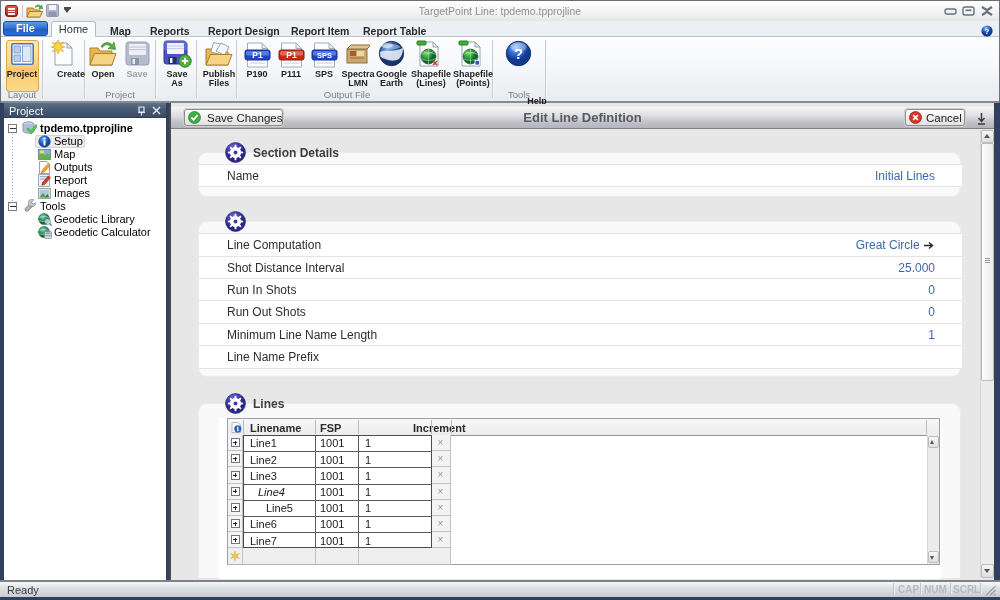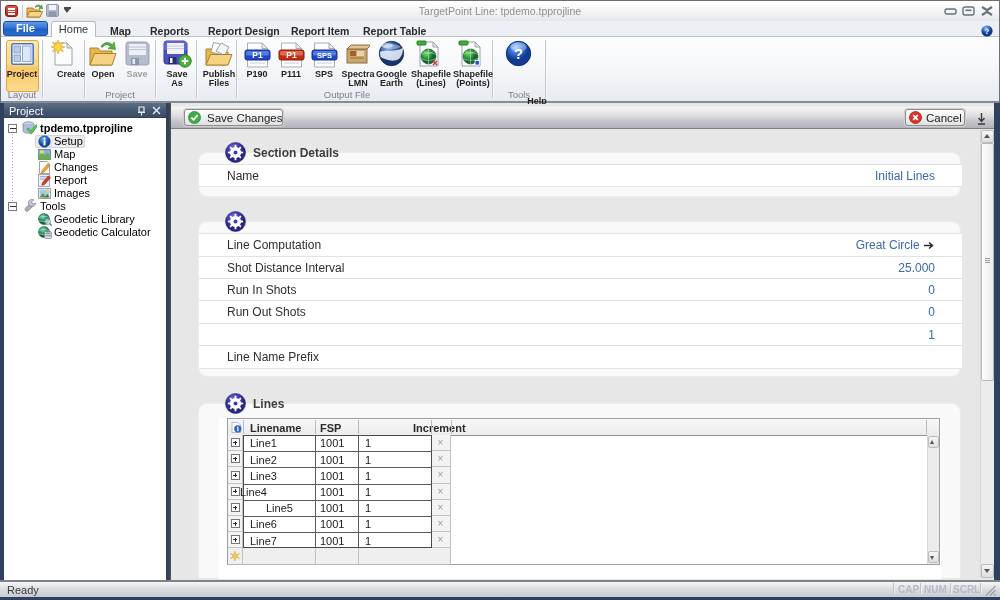--- a/index.html
+++ b/index.html
@@ -334,21 +334,21 @@
       <rect x="0.5" y="1.5" width="12" height="10" fill="#7db2e0" stroke="#5a7a9a" stroke-width="0.8"></rect>
       <path d="M0.5 8 L4 4 L7 7.5 L9.5 5 L12.5 8 L12.5 11.5 L0.5 11.5 Z" fill="#6cae4c"></path>
       <rect x="2" y="2.5" width="4" height="3" fill="#e8d77a"></rect>
     </svg>
     <div class="abs treetxt txt" style="left:50px;top:30px;">Map</div>
 
     <svg class="abs" style="left:34px;top:43px" width="13" height="13" viewBox="0 0 13 13">
       <path d="M1.5 0.5 L9 0.5 L11.5 3 L11.5 12.5 L1.5 12.5 Z" fill="#fff" stroke="#8a8a8a" stroke-width="0.8"></path>
       <path d="M4 9.5 L10 2.5 L12 4.5 L6 11.2 L3.4 12 Z" fill="#f0a830" stroke="#b87818" stroke-width="0.6"></path>
     </svg>
-    <div class="abs treetxt txt" style="left:50px;top:43px;">Changes</div>
+    <div class="abs treetxt txt" style="left:50px;top:43px;">Outputs</div>
 
     <svg class="abs" style="left:34px;top:56px" width="13" height="13" viewBox="0 0 13 13">
       <rect x="0.5" y="0.5" width="11" height="12" fill="#eef2f8" stroke="#8a96aa" stroke-width="0.8"></rect>
       <rect x="2" y="2" width="8" height="1.2" fill="#9ab0d0"></rect>
         <rect x="2" y="4.5" width="8" height="1.2" fill="#9ab0d0"></rect>
       <path d="M4.5 8.5 L10.5 1.8 L12.5 3.8 L6.5 10.5 L3.8 11.3 Z" fill="#d83a28" stroke="#9a2315" stroke-width="0.6"></path>
     </svg>
     <div class="abs treetxt txt" style="left:50px;top:56px;">Report</div>
 
     <svg class="abs" style="left:34px;top:69px" width="13" height="13" viewBox="0 0 13 13">
@@ -405,20 +405,21 @@
 
 <div id="cpanel" class="abs">
   <div id="chdr" class="abs"></div>
 
   <div class="abs hbtn" style="left:13px;width:99px;"></div>
   <svg class="abs" style="left:17px;top:7px" width="13" height="13" viewBox="0 0 13 13">
     <circle cx="6.5" cy="6.5" r="6" fill="#3fae49" stroke="#2e8637" stroke-width="0.8"></circle>
     <path d="M3.4 6.6 L5.6 8.8 L9.6 4.2" fill="none" stroke="#fff" stroke-width="1.8"></path>
   </svg>
   <div class="abs hbtn-txt txt" style="left:36px;top:8px;">Save Changes</div>
+  <div class="abs txt" style="left:0;width:823px;top:6px;text-align:center;font-size:13px;font-weight:bold;color:#565b62;">Edit Line Definition</div>
 
   <div class="abs hbtn" style="left:734px;width:60px;"></div>
   <svg class="abs" style="left:738px;top:7px" width="13" height="13" viewBox="0 0 13 13">
     <circle cx="6.5" cy="6.5" r="6" fill="#d8362a" stroke="#a82015" stroke-width="0.8"></circle>
     <path d="M4.2 4.2 L8.8 8.8 M8.8 4.2 L4.2 8.8" fill="none" stroke="#fff" stroke-width="1.7"></path>
   </svg>
   <div class="abs hbtn-txt txt" style="left:755px;top:8px;text-align:right;">Cancel</div>
   <svg class="abs" style="left:805px;top:8px" width="11" height="14" viewBox="0 0 11 14">
     <path d="M5.5 1 L5.5 8.5 M2.5 6 L5.5 9.5 L8.5 6 M2 12 L9 12" fill="none" stroke="#3a3a3a" stroke-width="1.4"></path>
   </svg>
@@ -477,20 +478,21 @@
       <div class="abs rlbl txt" style="top:12.2px;height:22px;line-height:22px;">Line Computation</div>
       <div class="abs rval txt" style="top:12.2px;height:22px;line-height:22px;">Great Circle <svg width="12" height="9" viewBox="0 0 12 9" style="vertical-align:-1px">
             <path d="M1 4.5 L9 4.5 M6 1.5 L9.5 4.5 L6 7.5" fill="none" stroke="#2a2a2a" stroke-width="1.5"></path>
           </svg></div>
       <div class="abs rlbl txt" style="top:34.6px;height:22px;line-height:22px;">Shot Distance Interval</div>
       <div class="abs rval txt" style="top:34.6px;height:22px;line-height:22px;">25.000</div>
       <div class="abs rlbl txt" style="top:57px;height:22px;line-height:22px;">Run In Shots</div>
       <div class="abs rval txt" style="top:57px;height:22px;line-height:22px;">0</div>
       <div class="abs rlbl txt" style="top:79.4px;height:22px;line-height:22px;">Run Out Shots</div>
       <div class="abs rval txt" style="top:79.4px;height:22px;line-height:22px;">0</div>
+      <div class="abs rlbl txt" style="top:101.8px;height:22px;line-height:22px;">Minimum Line Name Length</div>
       <div class="abs rval txt" style="top:101.8px;height:22px;line-height:22px;">1</div>
       <div class="abs rlbl txt" style="top:124.2px;height:22px;line-height:22px;">Line Name Prefix</div>
     </div>
 
     <div class="section abs" style="top:273px;height:175px;border-radius:9px 9px 0 0;border-bottom:none;">
       <svg class="abs" style="left:26px;top:-11px" width="21" height="21" viewBox="0 0 21 21">
         <defs>
             <radialGradient id="gr3" cx="0.4" cy="0.28">
               <stop offset="0" stop-color="#7a74dc"></stop>
               <stop offset="0.55" stop-color="#4540b0"></stop>
@@ -551,21 +553,21 @@
             </div>
 <div class="abs ctxt txt" style="left:22px;top:50.8px;">Line3</div>
 <div class="abs ctxt txt" style="left:92px;top:50.8px;">1001</div>
 <div class="abs ctxt txt" style="left:137px;top:50.8px;">1</div>
 <div class="abs" style="left:203px;top:48.4px;width:20px;height:16.2px;background:#f3f3f3;border-right:1px solid #c2c2c2;border-bottom:1px solid #c2c2c2;box-sizing:border-box;text-align:center;font-size:10px;line-height:15px;color:#999;">×</div>
 <div class="abs" style="left:0;top:64.6px;width:15px;height:16.2px;background:#f3f3f3;border-right:1px solid #c2c2c2;border-bottom:1px solid #c2c2c2;box-sizing:border-box;"></div>
 <div class="abs" style="left:2.5px;top:67.8px;width:9px;height:9px;border:1px solid #777;background:#fff;box-sizing:border-box;">
               <div class="abs" style="left:1.5px;top:3px;width:4px;height:1px;background:#222;"></div>
               <div class="abs" style="left:3px;top:1.5px;width:1px;height:4px;background:#222;"></div>
             </div>
-<div class="abs ctxt txt" style="left:12px;top:67.0px;">Line4</div>
+<div class="abs ctxt txt" style="left:30px;top:67.0px;font-style:italic;">Line4</div>
 <div class="abs ctxt txt" style="left:92px;top:67.0px;">1001</div>
 <div class="abs ctxt txt" style="left:137px;top:67.0px;">1</div>
 <div class="abs" style="left:203px;top:64.6px;width:20px;height:16.2px;background:#f3f3f3;border-right:1px solid #c2c2c2;border-bottom:1px solid #c2c2c2;box-sizing:border-box;text-align:center;font-size:10px;line-height:15px;color:#999;">×</div>
 <div class="abs" style="left:0;top:80.8px;width:15px;height:16.2px;background:#f3f3f3;border-right:1px solid #c2c2c2;border-bottom:1px solid #c2c2c2;box-sizing:border-box;"></div>
 <div class="abs" style="left:2.5px;top:84.0px;width:9px;height:9px;border:1px solid #777;background:#fff;box-sizing:border-box;">
               <div class="abs" style="left:1.5px;top:3px;width:4px;height:1px;background:#222;"></div>
               <div class="abs" style="left:3px;top:1.5px;width:1px;height:4px;background:#222;"></div>
             </div>
 <div class="abs ctxt txt" style="left:22px;top:83.2px;padding-left:16px;">Line5</div>
 <div class="abs ctxt txt" style="left:92px;top:83.2px;">1001</div>

